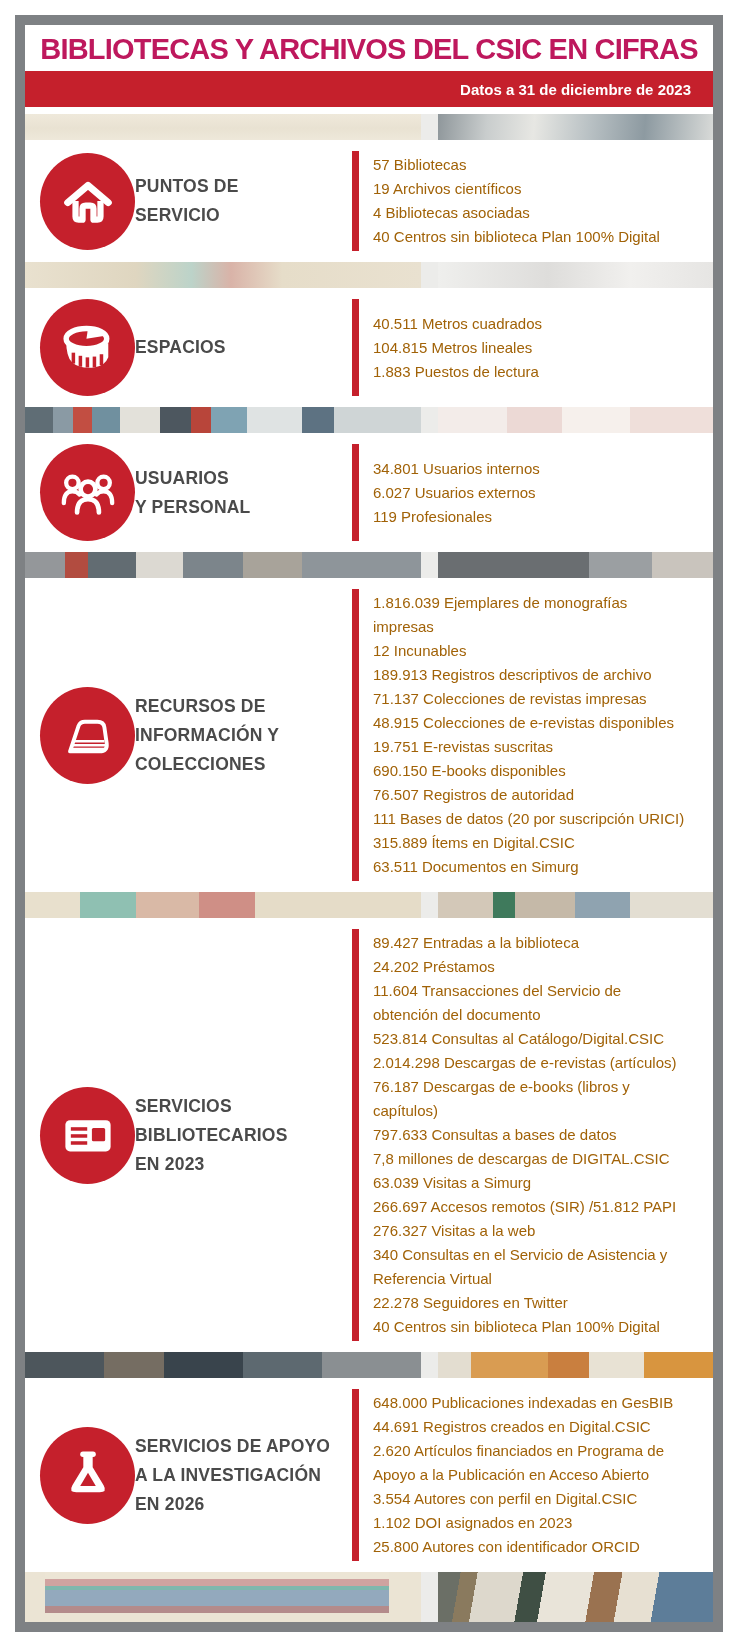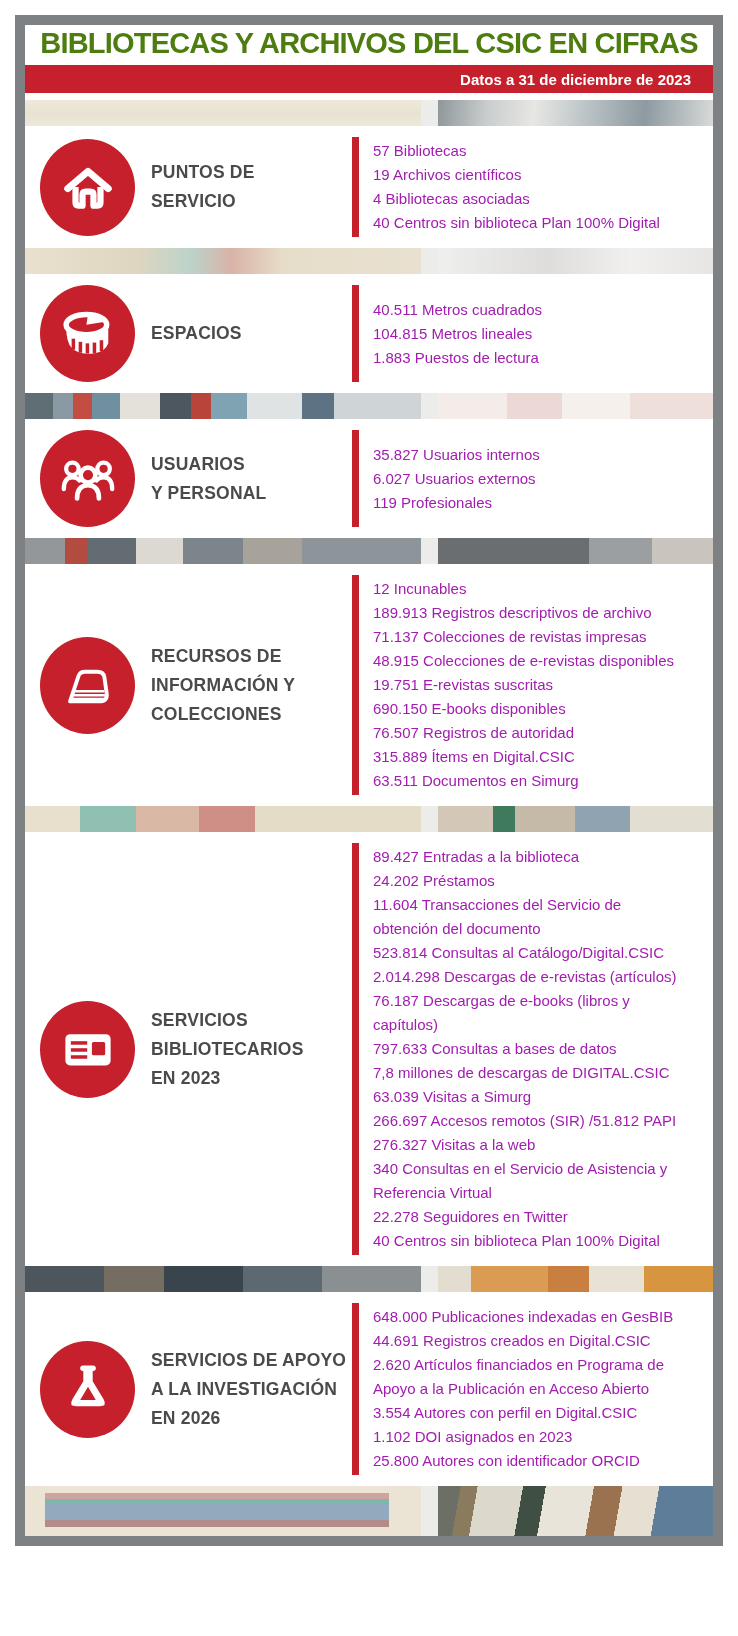--- a/index.html
+++ b/index.html
@@ -7,26 +7,26 @@
   body {
     width:738px; height:1636px; position:relative; overflow:hidden;
     font-family:"Liberation Sans", sans-serif;
   }
   .frame {
     position:absolute; left:15px; top:15px; width:708px;
     border:10px solid #7e8184; background:#ffffff;
   }
   
   .page-title {
-    color:#4d7c0f; text-align:center; font-weight:bold;
+    color:#be185d; text-align:center; font-weight:bold;
     font-size:29px; letter-spacing:-0.8px;
-    padding:2px 0 6px 0; line-height:32px; white-space:nowrap;
+    padding:8px 0 6px 0; line-height:32px; white-space:nowrap;
   }
   .banner {
-    background:#c5202c; height:28px; display:flex; align-items:center;
+    background:#c5202c; height:36px; display:flex; align-items:center;
     justify-content:flex-end; padding-right:22px;
   }
   .banner span { color:#ffffff; font-weight:bold; font-size:15px; }
   .gap-row { height:7px; background:#ffffff; }
   
   .strip { display:flex; height:26px; }
   .strip.tall { height:50px; }
   .strip .ph-left { width:57.5%; }
   .strip .ph-gap { width:2.6%; background:#ececea; }
   .strip .ph-right { flex:1; }
@@ -48,26 +48,26 @@
   .s7 .ph-right { background:linear-gradient(100deg,#6b6f66 0 8%,#8a7a5e 8% 14%,#ddd8cc 14% 30%,#3f4f44 30% 38%,#e9e4d9 38% 55%,#9a7250 55% 65%,#e7e0d2 65% 78%,#5d7d99 78% 100%); }
   
   .card { display:flex; align-items:center; padding:11px 0; background:#fff; }
   .card-left { display:flex; align-items:center; width:327px; flex:0 0 327px; padding-left:15px; }
   .icon-circle {
     width:95px; height:97px; border-radius:50%; background:#c5202c;
     flex:0 0 95px; display:flex; align-items:center; justify-content:center;
   }
   .icon-circle svg { width:78px; height:78px; display:block; }
   .card-title {
-    margin-left:16px; color:#4a4a4a; font-weight:bold; font-size:17.5px;
+    color:#4a4a4a; font-weight:bold; font-size:17.5px;
     line-height:29px; white-space:pre-line; letter-spacing:0.2px;
   }
   .divider { width:7px; background:#c5202c; align-self:stretch; flex:0 0 7px; }
   .stats { list-style:none; margin:0; padding:2px 18px 2px 14px; width:344px; }
-  .stats li { color:#a21caf; font-size:15px; line-height:24px; }
+  .stats li { color:#a16207; font-size:15px; line-height:24px; }
 </style>
 </head>
 <body>
 
 <div class="frame">
 
   <h1 class="page-title">BIBLIOTECAS Y ARCHIVOS DEL CSIC EN CIFRAS</h1>
 
   <div class="banner">
     <span>Datos a 31 de diciembre de 2023</span>
@@ -147,21 +147,21 @@
           <path d="M81 63 Q81 48 70 48 Q64 48 61 52" fill="none" stroke="#fff" stroke-width="5.5" stroke-linecap="round"></path>
           <circle cx="50" cy="45" r="9.5" fill="none" stroke="#fff" stroke-width="6"></circle>
           <path d="M36 75 Q36 58 50 58 Q64 58 64 75" fill="none" stroke="#fff" stroke-width="6" stroke-linecap="round"></path>
         </svg>
       </div>
       <h2 class="card-title">USUARIOS
 Y PERSONAL</h2>
     </div>
     <div class="divider"></div>
     <ul class="stats">
-        <li>35.827 Usuarios internos</li>
+        <li>34.801 Usuarios internos</li>
         <li>6.027 Usuarios externos</li>
         <li>119 Profesionales</li>
       </ul>
   </section>
 
   <div class="strip s4">
     <div class="ph-left"></div>
     <div class="ph-gap"></div>
     <div class="ph-right"></div>
   </div>
@@ -173,27 +173,29 @@
           <path d="M27 71 L38 38 Q40 33 46 33 L62 33 Q70 33 71 40 L74 61 Q75 71 65 71 Z" fill="none" stroke="#fff" stroke-width="5" stroke-linejoin="round"></path>
           <path d="M30 58 L71 58 M29 63 L72 63 M28 68 L73 68" stroke="#fff" stroke-width="3.2" fill="none"></path>
         </svg>
       </div>
       <h2 class="card-title">RECURSOS DE
 INFORMACIÓN Y
 COLECCIONES</h2>
     </div>
     <div class="divider"></div>
     <ul class="stats">
+        <li>1.816.039 Ejemplares de monografías impresas</li>
         <li>12 Incunables</li>
         <li>189.913 Registros descriptivos de archivo</li>
         <li>71.137 Colecciones de revistas impresas</li>
         <li>48.915 Colecciones de e-revistas disponibles</li>
         <li>19.751 E-revistas suscritas</li>
         <li>690.150 E-books disponibles</li>
         <li>76.507 Registros de autoridad</li>
+        <li>111 Bases de datos (20 por suscripción URICI)</li>
         <li>315.889 Ítems en Digital.CSIC</li>
         <li>63.511 Documentos en Simurg</li>
       </ul>
   </section>
 
   <div class="strip s5">
     <div class="ph-left"></div>
     <div class="ph-gap"></div>
     <div class="ph-right"></div>
   </div>

